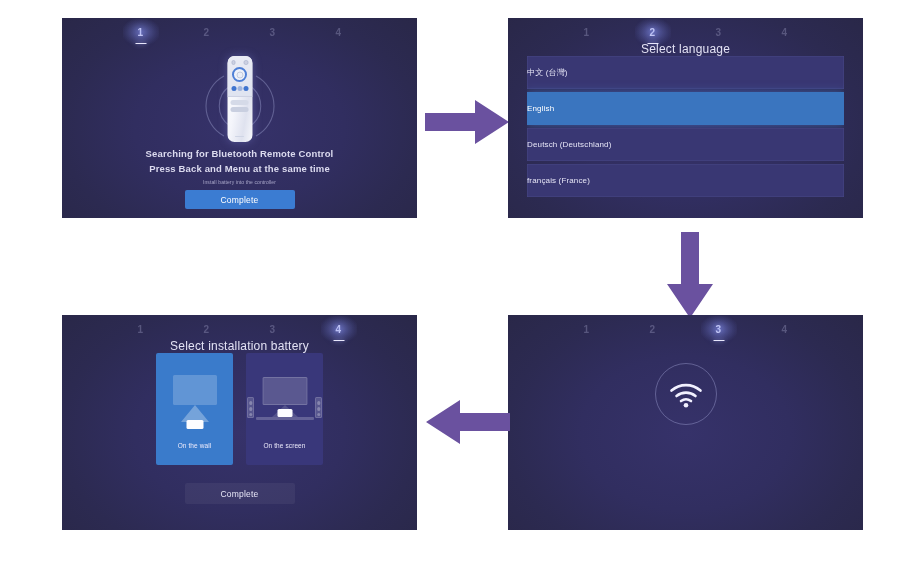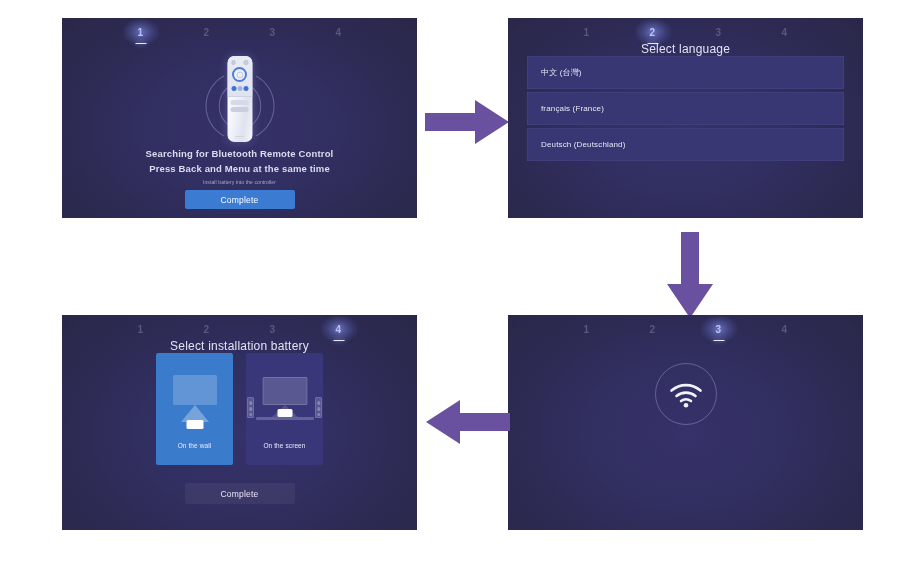--- a/index.html
+++ b/index.html
@@ -135,21 +135,20 @@
   
   .lang-list {
     position: absolute; left: 19px; right: 19px; top: 38px; bottom: 0;
     overflow: hidden;
   }
   .lang-item {
     position: relative;
     height: 33px;
     background: #393773;
     display: flex; align-items: center;
-    padding-left: 14px;
     color: #e6e5f6;
     font-size: 8px;
     letter-spacing: .15px;
     margin-bottom: 3px;
     box-shadow: inset 0 0 0 .5px rgba(120,125,190,.25);
   }
   .lang-item.selected {
     background: #3a75bf;
     color: #ffffff;
     box-shadow: 0 0 8px rgba(70,130,210,.55);
@@ -319,22 +318,23 @@
       <div class="step">1</div>
       <div class="step active">2</div>
       <div class="step">3</div>
       <div class="step">4</div>
     </div>
 
     <div class="panel-title">Select language</div>
 
     <div class="lang-list">
       <div class="lang-item">中文 (台灣)</div>
+      <div class="lang-item selected">English</div>
+      <div class="lang-item">Deutsch (Deutschland)</div>
       <div class="lang-item">français (France)</div>
-      <div class="lang-item">Deutsch (Deutschland)</div>
     </div>
   </div>
 
   <svg class="arrow" style="left:667px; top:232px;" width="46" height="86" viewBox="0 0 46 86">
     <path d="M14 0 H32 V52 H46 L23 86 L0 52 H14 Z" fill="#6a519f"></path>
   </svg>
 
   <div class="panel tall" id="panel-wifi" style="left:508px; top:315px;">
 
     <div class="steps">

